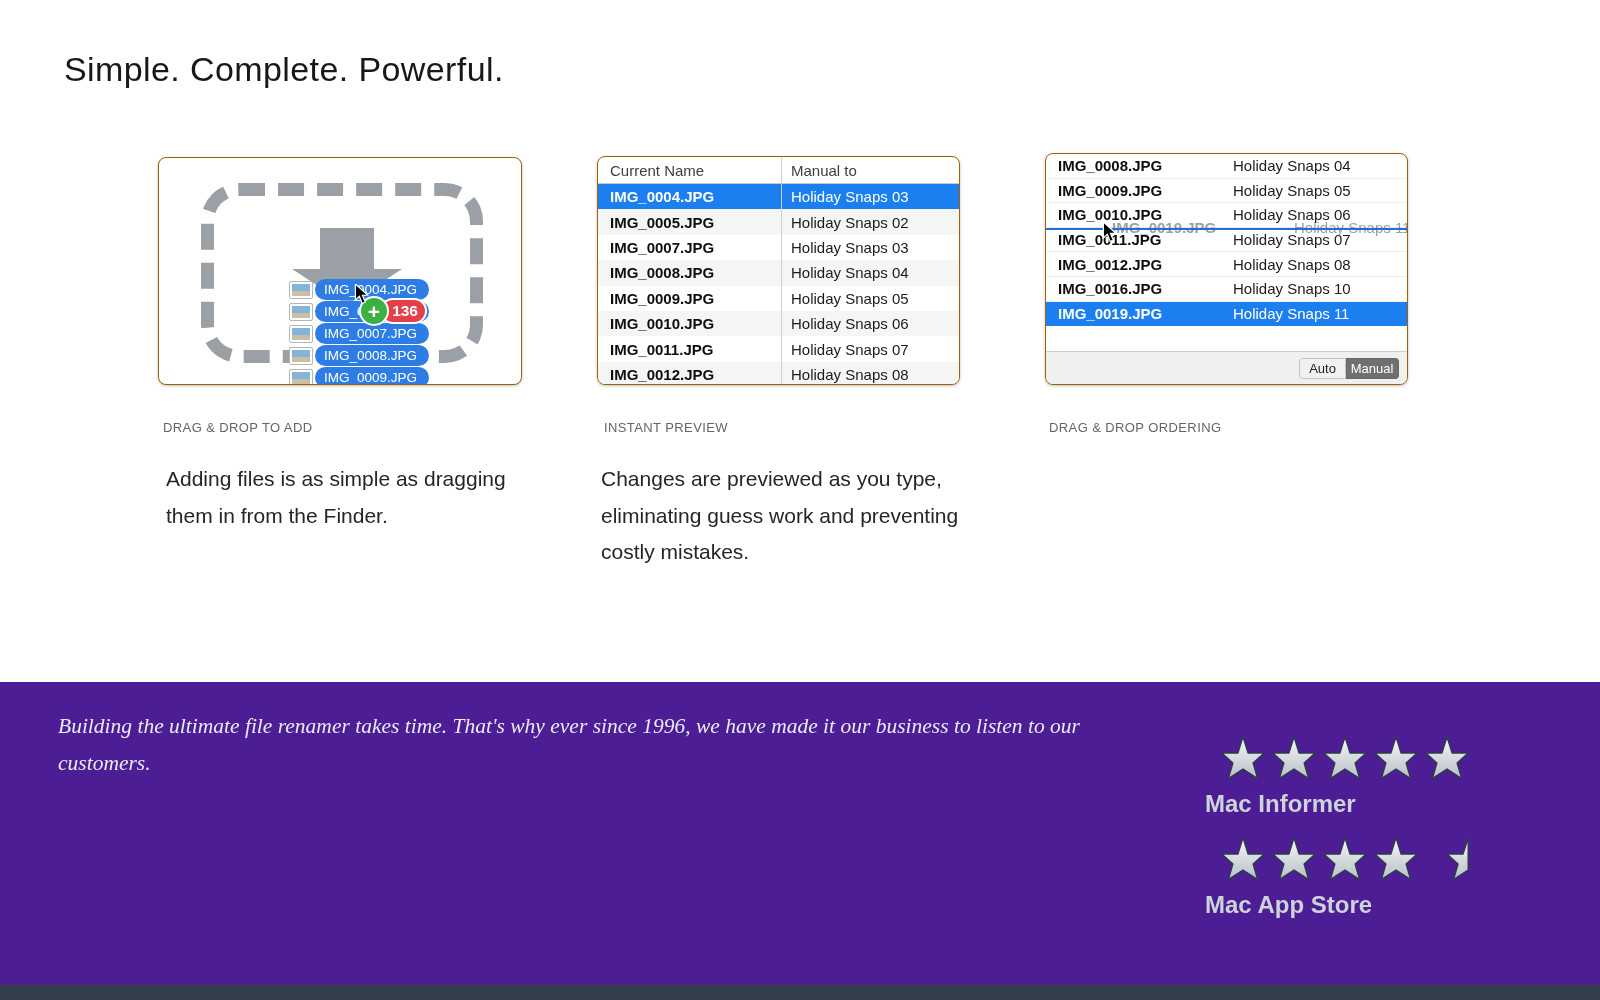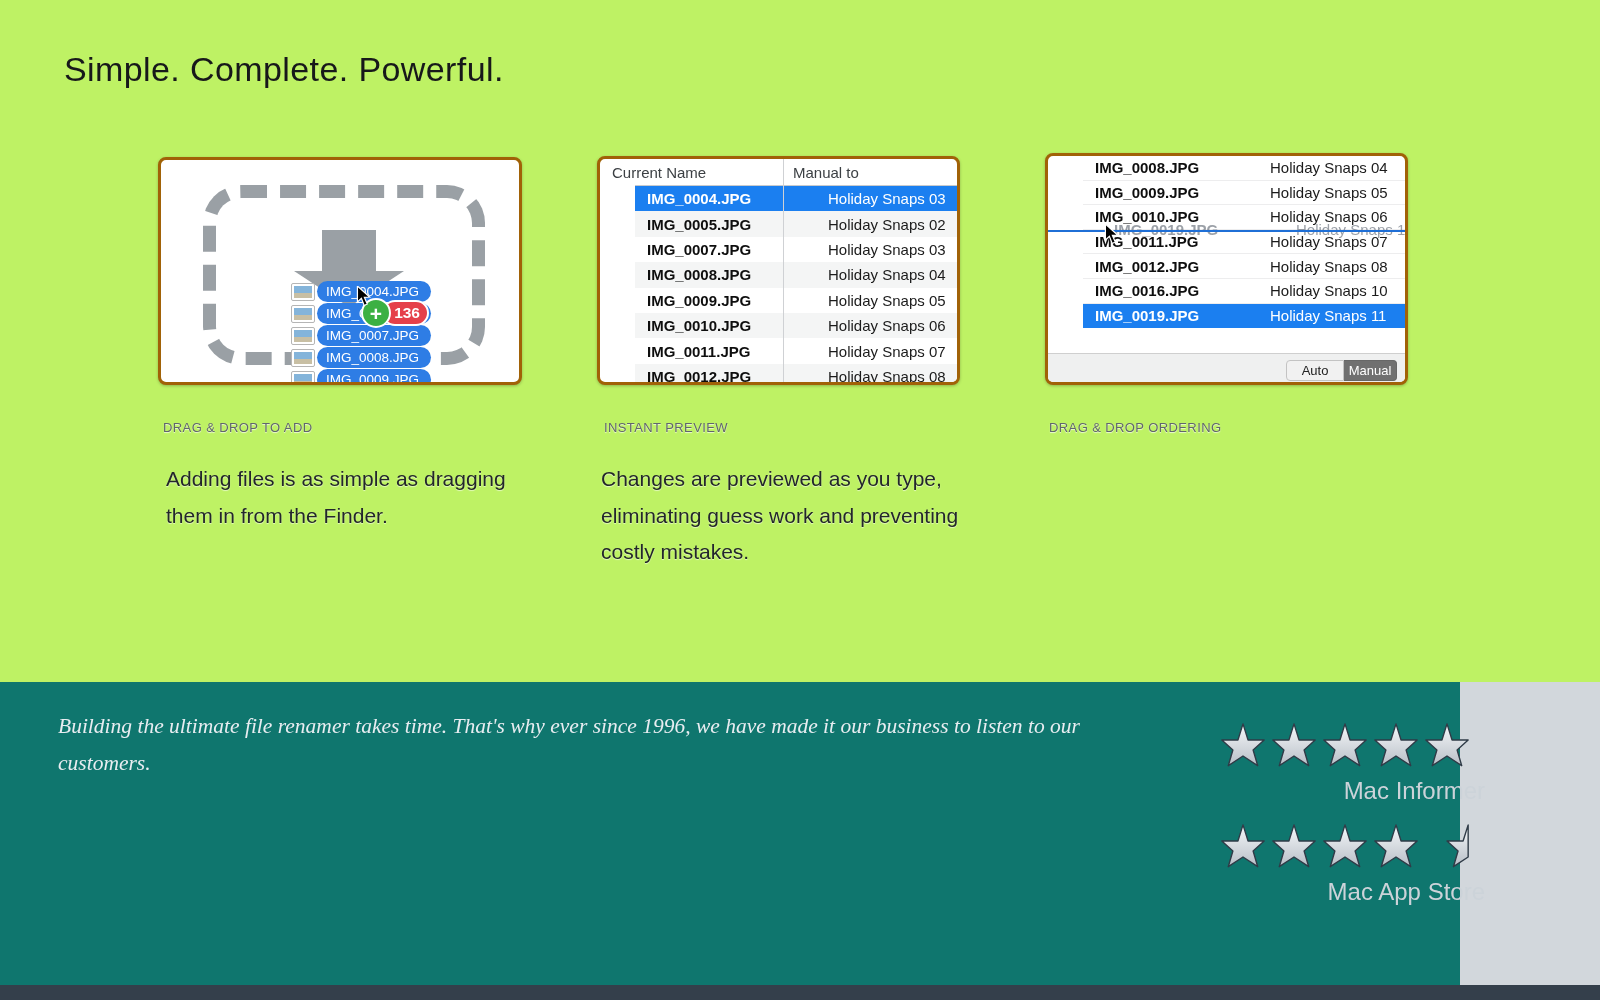--- a/index.html
+++ b/index.html
@@ -1,26 +1,26 @@
 <!DOCTYPE html>
 <html><head>
 <meta charset="utf-8">
 <style>
   html,body{margin:0;padding:0;}
   body{width:1600px;height:1000px;position:relative;overflow:hidden;
        font-family:"Liberation Sans","DejaVu Sans",sans-serif;background:#d2d7dc;}
   .abs{position:absolute;}
 
   
-  .hero{left:0;top:0;width:1600px;height:682px;background:#bef264;}
+  .hero{left:0;top:0;width:1600px;height:682px;background:#ffffff;}
   .headline{left:64px;top:50px;font-size:34px;color:#17181a;letter-spacing:.4px;}
 
   
-  .card{background:#fff;border:3px solid #a16207;border-radius:8px;
-        box-shadow:0 1px 3px rgba(0,0,0,.25);box-sizing:border-box;overflow:hidden;padding-left:35px;}
+  .card{background:#fff;border:1px solid #a16207;border-radius:8px;
+        box-shadow:0 1px 3px rgba(0,0,0,.25);box-sizing:border-box;overflow:hidden;}
   .card1{left:158px;top:157px;width:364px;height:228px;}
   .card2{left:597px;top:156px;width:363px;height:229px;}
   .card3{left:1045px;top:153px;width:363px;height:232px;}
 
   
   .dropzone{left:42px;top:25px;width:282px;height:180px;border:13px dashed #9aa0a5;border-radius:38px;box-sizing:border-box;}
   .arrow-shaft{left:161px;top:70px;width:54px;height:42px;background:#9aa0a5;}
   .arrow-head{left:133px;top:111px;width:0;height:0;border-left:55px solid transparent;border-right:55px solid transparent;border-top:36px solid #9aa0a5;}
   .pill-row{left:130px;height:21px;display:flex;align-items:center;z-index:3;}
   .thumb{width:24px;height:18px;background:#fff;border:1px solid #b5b5b5;border-radius:2px;box-sizing:border-box;margin-right:2px;
@@ -43,34 +43,34 @@
   .card3 .c2{left:187px;}
   .row-alt{background:#f4f5f5;}
   .row-sel{background:#1b7ff0;border-bottom:none;}
   .row-sel .c1,.row-sel .c2{color:#fff;}
 
   
   .dragline{left:0;top:74px;width:363px;height:2px;background:#1f6fd6;z-index:6;}
   .ghost{top:65px;font-size:15px;color:rgba(72,82,94,.55);white-space:nowrap;z-index:5;}
   .t3-footer{left:0;top:197px;width:363px;height:35px;background:#eff0f0;border-top:1px solid #cfcfcf;box-sizing:border-box;}
   .seg{top:7px;height:21px;display:flex;font-size:13px;z-index:3;}
-  .seg-auto{width:58px;background:#f1f1f1;border:1px solid #c3c3c3;border-radius:4px 0 0 4px;color:#222;
+  .seg-auto{width:47px;background:#f1f1f1;border:1px solid #c3c3c3;border-radius:4px 0 0 4px;color:#222;
             display:flex;align-items:center;justify-content:center;box-sizing:border-box;}
   .seg-manual{width:53px;background:#707070;border:1px solid #676767;border-left:none;border-radius:0 4px 4px 0;color:#fff;
             display:flex;align-items:center;justify-content:center;box-sizing:border-box;}
 
   
   .f-title{font-size:13px;color:#60666c;letter-spacing:.4px;text-shadow:0 1px 1px rgba(255,255,255,.75);white-space:nowrap;}
   .f-desc{font-size:21px;color:#23272a;line-height:36.5px;text-shadow:0 1px 1px rgba(255,255,255,.6);}
 
   
-  .dark{left:0;top:682px;width:1460px;height:318px;background:#0f766e;}
+  .dark{left:0;top:682px;width:1600px;height:318px;background:#4c1d95;}
   .quote{font-family:"Liberation Serif","DejaVu Serif",serif;font-style:italic;font-size:21.5px;line-height:37px;color:#e8edf1;}
   .strip{left:0;top:303px;width:1600px;height:15px;background:#343f4b;}
-  .ratings{left:1205px;top:40px;width:280px;text-align:right;}
+  .ratings{left:1205px;top:53px;width:280px;text-align:left;font-weight:bold;}
   .star-row{display:flex;justify-content:center;gap:5px;}
   .rating-label{margin-top:9px;font-size:24px;color:#ccd3d9;}
   .row2{margin-top:18px;}
   .cursor{z-index:20;}
 </style>
 </head>
 <body>
 
 <svg width="0" height="0" style="position:absolute">
   <defs>

